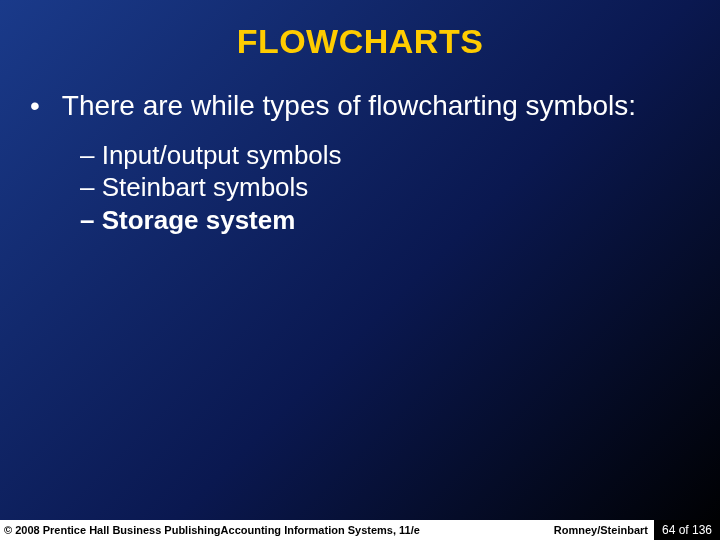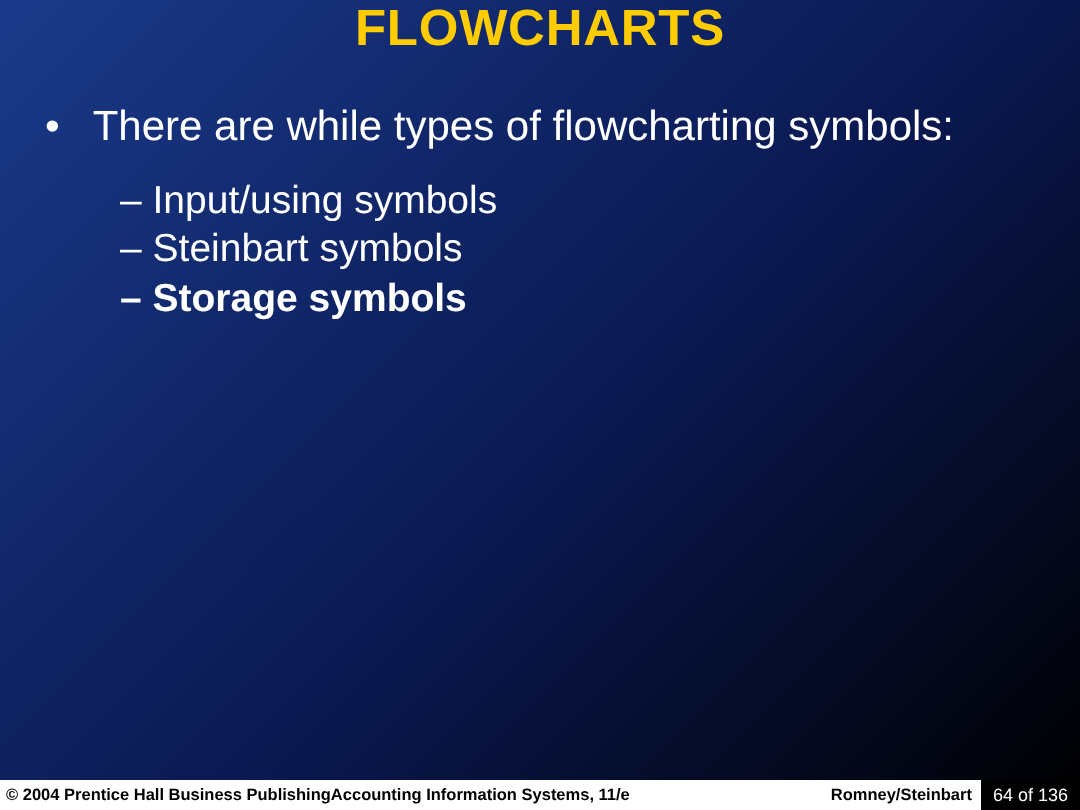--- a/index.html
+++ b/index.html
@@ -15,20 +15,21 @@
     width: 720px;
     height: 540px;
     background: linear-gradient(135deg, #1a3a8a 0%, #0a1850 55%, #000000 100%);
     box-sizing: border-box;
   }
   .title {
     text-align: center;
     color: #ffcc00;
     font-weight: bold;
     font-size: 34px;
+    padding-top: 22px;
     letter-spacing: 0.5px;
   }
   .body {
     padding: 28px 30px 0 30px;
   }
   .bullet-main {
     color: #ffffff;
     font-size: 28px;
     line-height: 1.2;
     margin-bottom: 16px;
@@ -114,27 +115,27 @@
 <div class="slide">
 
   <div class="title">FLOWCHARTS</div>
 
   <div class="body">
     <div class="bullet-main">
       <span class="dot">•</span>
       <span class="text">There are while types of flowcharting symbols:</span>
     </div>
     <div class="sublist">
-      <div class="sub-item">– <span>Input/using symbols</span></div>
+      <div class="sub-item">– <span>Input/output symbols</span></div>
       <div class="sub-item">– <span>Steinbart symbols</span></div>
-      <div class="sub-item bold">– <span>Storage symbols</span></div>
+      <div class="sub-item bold">– <span>Storage system</span></div>
     </div>
   </div>
 
 
   <div class="footer">
-    <div class="left">© 2004 Prentice Hall Business Publishing</div>
+    <div class="left">© 2008 Prentice Hall Business Publishing</div>
     <div class="center">Accounting Information Systems, 11/e</div>
     <div class="right">Romney/Steinbart</div>
     <div class="pagebox">64 of 136</div>
   </div>
 
 </div>
 
 </body></html>

